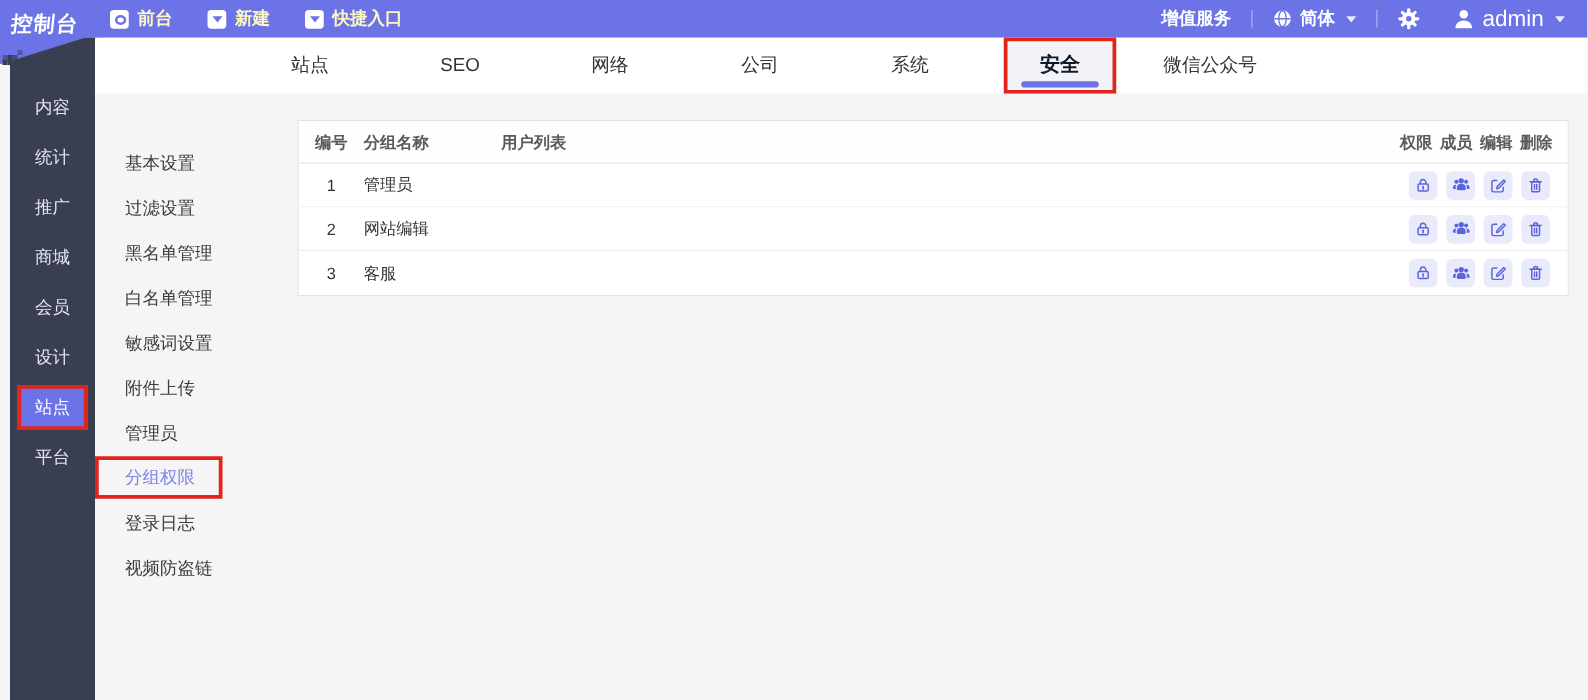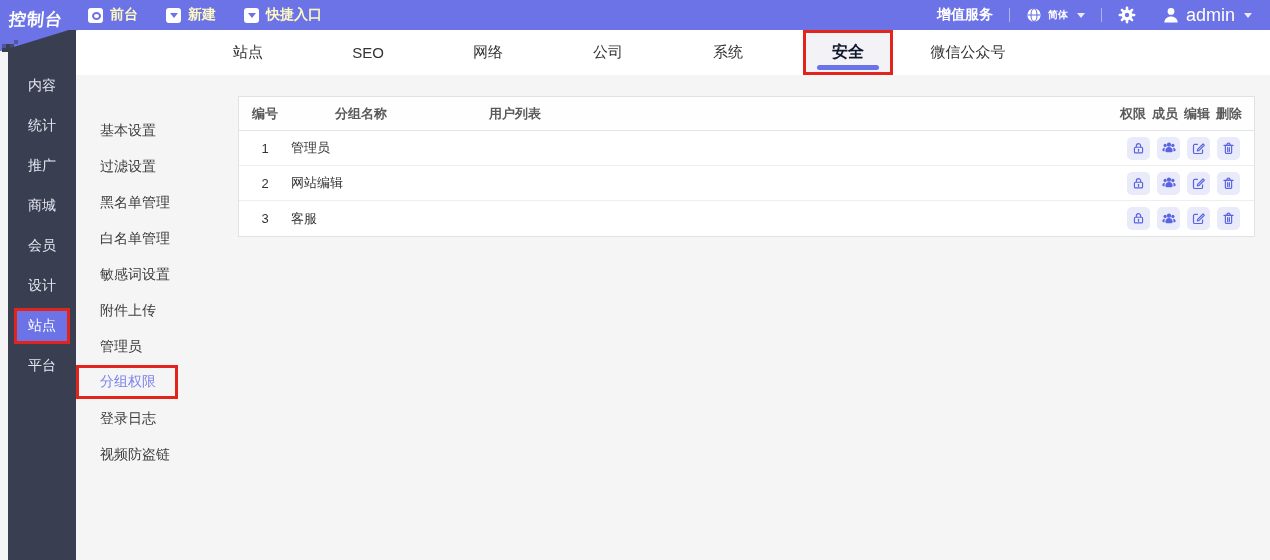--- a/index.html
+++ b/index.html
@@ -22,21 +22,21 @@
     border:2px solid #6b73e6; border-radius:50%;
   }
   .sq-caret::after {
     content:""; position:absolute; left:3.5px; top:5px;
     border-left:4px solid transparent; border-right:4px solid transparent;
     border-top:5px solid #6b73e6;
   }
   .topbar-right { margin-left:auto; display:flex; align-items:center; padding-right:18px; }
   .tb-vas { color:#fff; font-size:14px; font-weight:bold; cursor:pointer; }
   .tb-divider { width:1px; height:14px; background:rgba(255,255,255,.45); margin:0 16px; }
-  .tb-lang { display:flex; align-items:center; gap:6px; color:#fff; font-size:10px; font-weight:bold; cursor:pointer; }
+  .tb-lang { display:flex; align-items:center; gap:6px; color:#fff; font-size:14px; font-weight:bold; cursor:pointer; }
   .caret-down {
     width:0; height:0; border-left:4px solid transparent; border-right:4px solid transparent;
     border-top:5px solid rgba(255,255,255,.85); margin-left:3px;
   }
   .tb-gear { display:flex; align-items:center; cursor:pointer; }
   .tb-user { display:flex; align-items:center; gap:6px; color:#fff; font-size:18px; margin-left:26px; cursor:pointer; }
 
   
   .logo-block {
     position:absolute; left:0; top:0; width:68px; height:54px;
@@ -109,21 +109,21 @@
     color:#7b82ea; font-size:14px; cursor:pointer;
   }
 
   
   .gtable {
     position:absolute; left:170px; top:21px; width:1017px;
     background:#fff; border:1px solid #e2e2e6;
   }
   .thead {
     display:flex; align-items:center; height:34px; border-bottom:1px solid #e4e4e8;
-    font-size:13px; font-weight:bold; color:#5a5a5a; background:#fefefe;gap:44px;
+    font-size:13px; font-weight:bold; color:#5a5a5a; background:#fefefe;
   }
   .trow {
     display:flex; align-items:center; height:35px; border-bottom:1px solid #eeeef1;
     font-size:13px; color:#333; background:#fff;
   }
   .trow:last-child { border-bottom:none; }
   .c-id { width:52px; text-align:center; flex:0 0 auto; }
   .c-name { width:110px; flex:0 0 auto; }
   .c-users { flex:1 1 auto; }
   .c-actions-h { flex:0 0 auto; display:flex; gap:6px; justify-content:flex-end; padding-right:12px; width:150px; }

